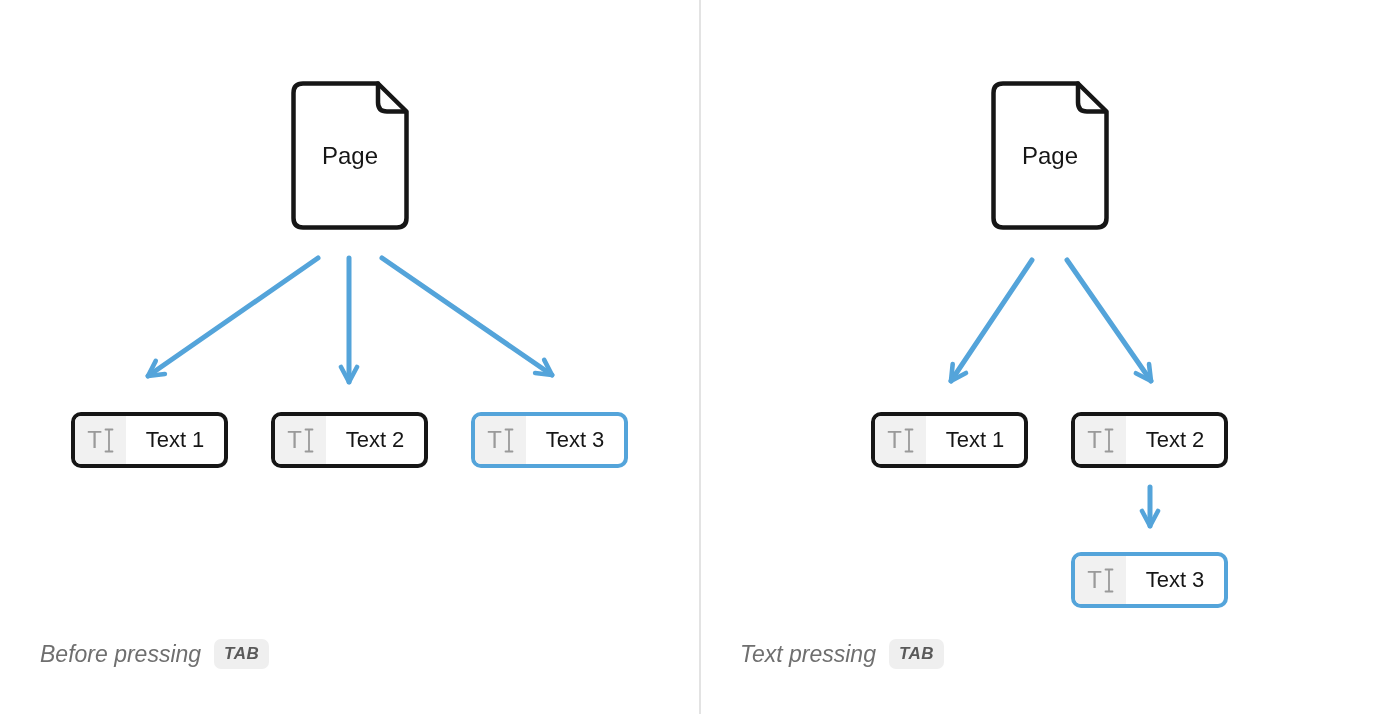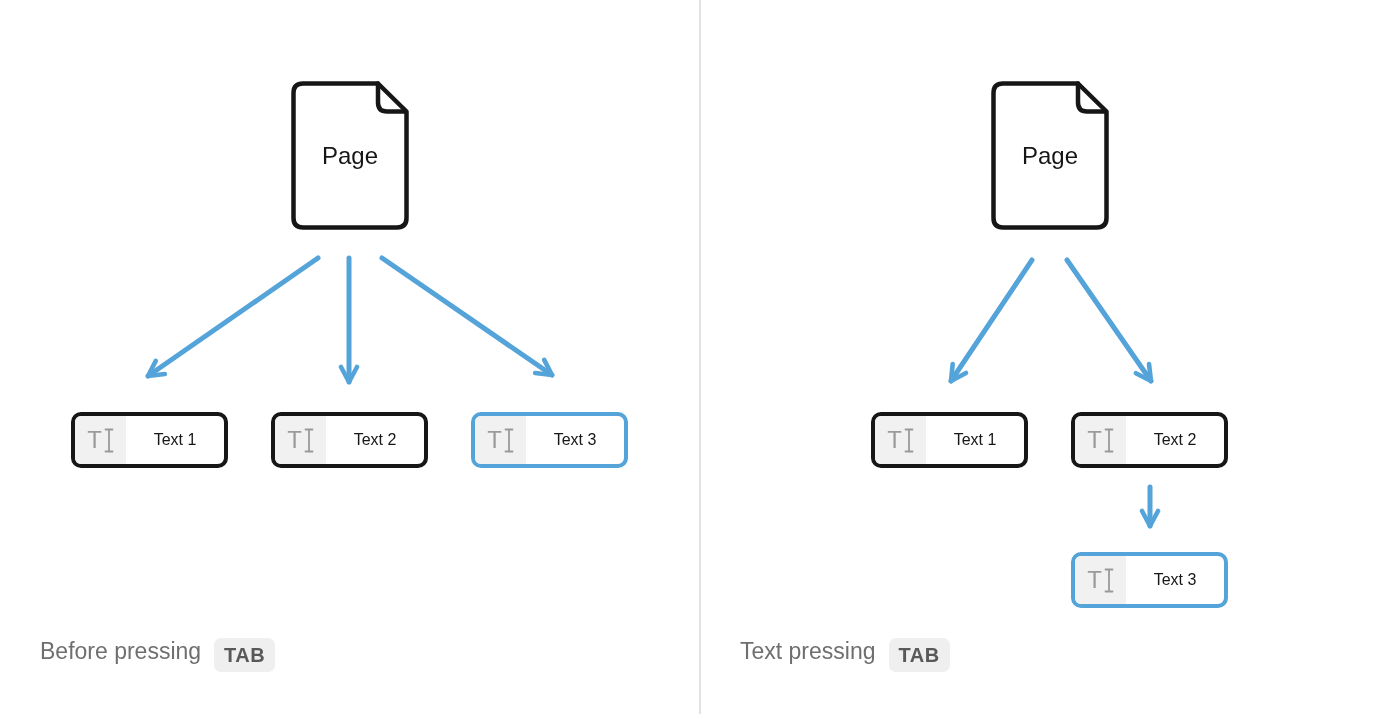--- a/index.html
+++ b/index.html
@@ -97,41 +97,42 @@
     stroke:var(--icon-glyph);
     stroke-width:1.8;
     stroke-linecap:round;
     fill:none;
   }
   .tlabel{
     flex:1;
     display:flex;
     align-items:center;
     justify-content:center;
-    font-size:16px;
+    font-size:22px;
     color:var(--ink);
     white-space:nowrap;
   }
   .caption{
     position:absolute;
     height:32px;
     display:flex;
-    align-items:flex-start;
+    align-items:center;
     gap:13px;
+    font-style:italic;
   }
   .caption-text{
     font-size:23px;
     color:var(--caption-text);
   }
   .kbd{
     display:inline-block;
     background:var(--kbd-bg);
     color:var(--kbd-text);
     font-weight:bold;
-    font-size:20px;
+    font-size:17px;
     letter-spacing:0.5px;
     padding:5px 10px;
     border-radius:7px;
     line-height:1.2;
   }
 </style>
 </head>
 <body>
 
 <div class="canvas">

